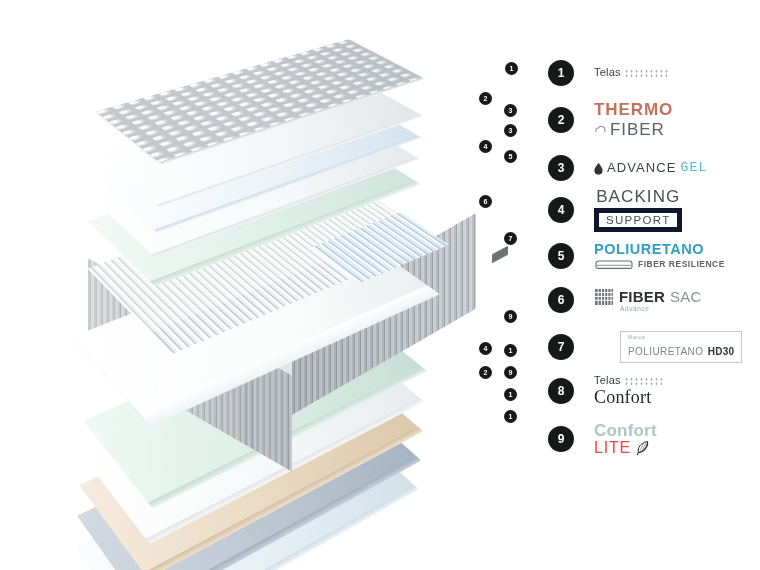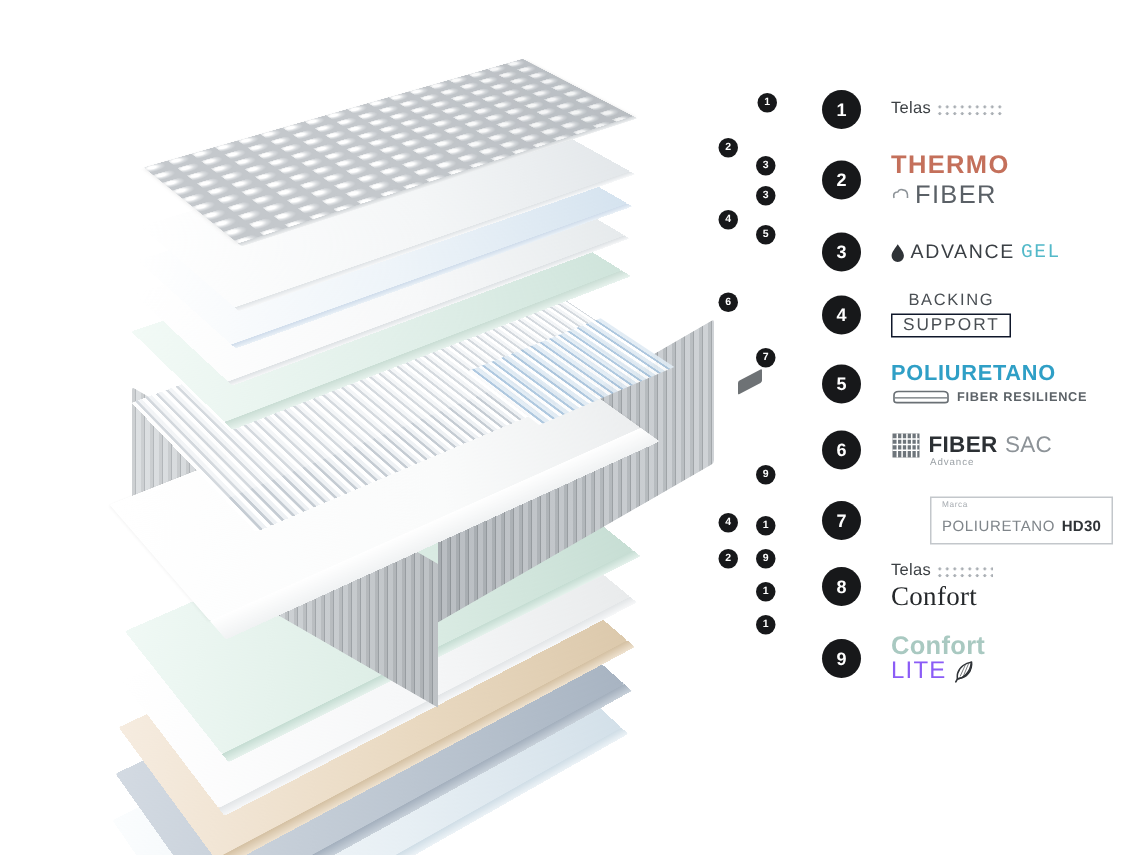--- a/index.html
+++ b/index.html
@@ -129,24 +129,24 @@
   }
 
   .thermo { font-size: 17px; font-weight: bold; color: #c4705b; letter-spacing: .9px; }
   .fiberline { display: flex; align-items: center; gap: 3px; margin-top: 1px; }
   .fiber { font-size: 17px; color: #5a6066; letter-spacing: .9px; }
 
   .advline { display: flex; align-items: center; gap: 4px; }
   .advance { font-size: 13px; color: #3a3f44; letter-spacing: 1.1px; }
   .gel { font-size: 13px; color: #53b9c9; letter-spacing: 1.1px; font-weight: 500; font-family: Liberation Mono, monospace; }
 
-  .backing { font-size: 11px; color: #4a4f54; letter-spacing: 1.1px; }
+  .backing { font-size: 17px; color: #4a4f54; letter-spacing: 1.1px; }
   .support {
     font-size: 11.5px; color: #4a4f54; letter-spacing: 1.3px;
-    border: 1px solid #0f172a;
+    border: 5px solid #0f172a;
     padding: 1px 7px;
     margin-top: 2px;
     display: inline-block;
   }
 
   .poliu { font-size: 14.5px; font-weight: bold; color: #2f9fc6; letter-spacing: .5px; }
   .hrline { display: flex; align-items: center; gap: 4px; margin-top: 1px; }
   .hr-text { font-size: 8.5px; font-weight: bold; color: #5d6368; letter-spacing: .5px; }
 
   .micline { display: flex; align-items: center; gap: 5px; }
@@ -167,21 +167,21 @@
   .tweedth {
     font-family: "Liberation Serif", serif;
     font-size: 18px;
     color: #25282b;
     letter-spacing: .2px;
     margin-top: 1px;
   }
 
   .confort { font-size: 17px; font-weight: bold; color: #a9c9c1; letter-spacing: .2px; }
   .liteline { display: flex; align-items: center; gap: 4px; margin-top: -1px; }
-  .lite { font-size: 16px; color: #8b5cf6; letter-spacing: .8px; }
+  .lite { font-size: 16px; color: #ef4444; letter-spacing: .8px; }
 
   
   .cpt {
     position: absolute;
     width: 13px; height: 13px;
     border-radius: 50%;
     background: #17181a;
     color: #fff;
     font-size: 7px;
     font-weight: bold;

